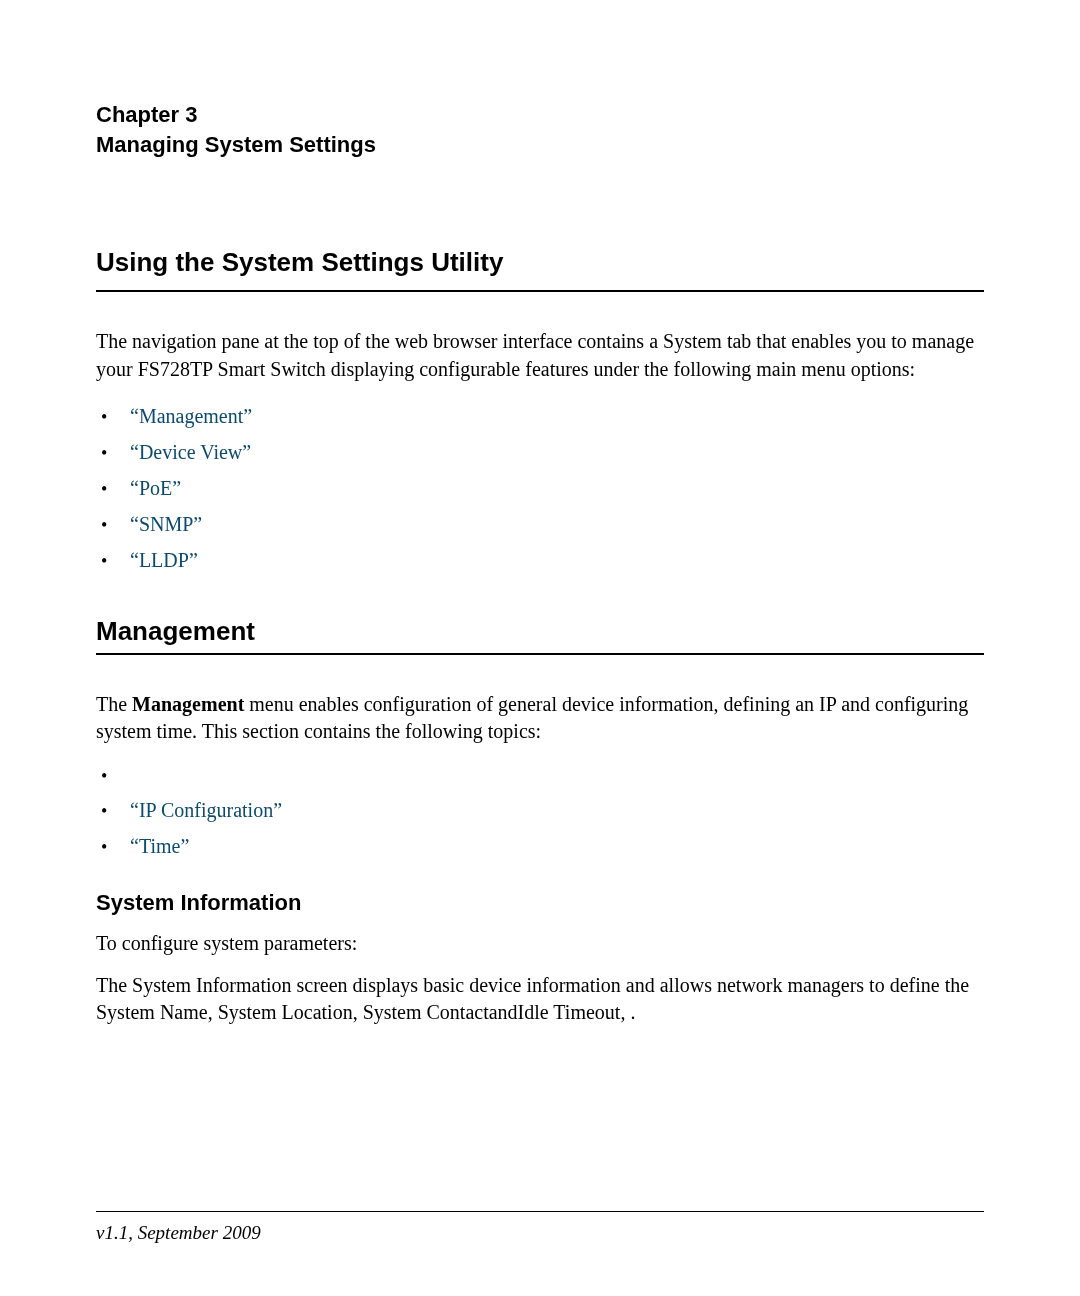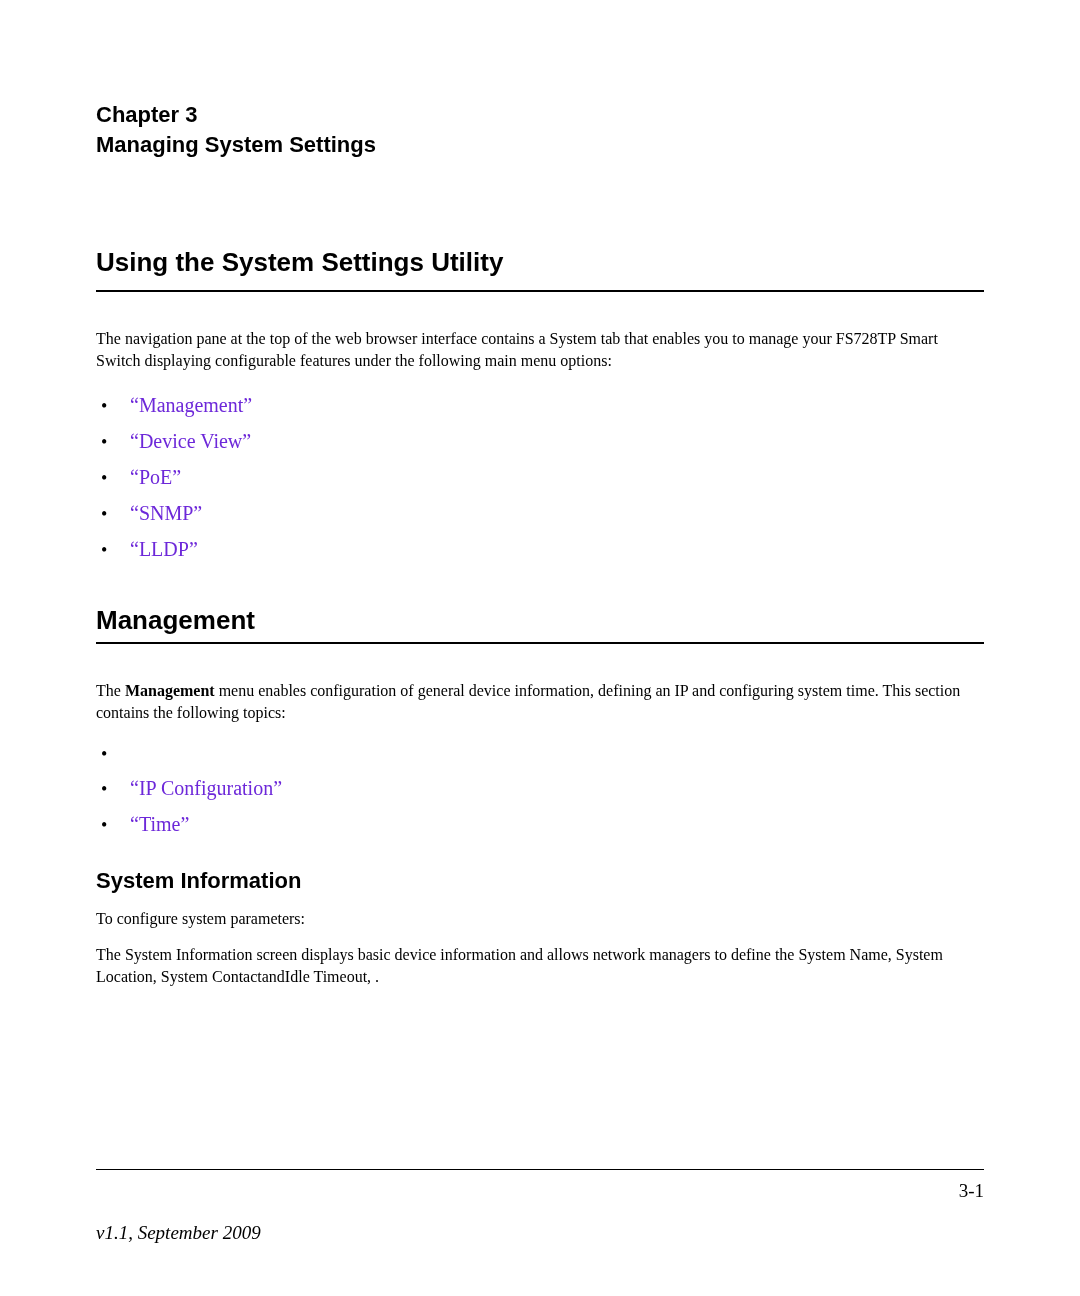--- a/index.html
+++ b/index.html
@@ -2,26 +2,26 @@
 <html><head>
 <meta charset="utf-8">
 <style>
   * { box-sizing: border-box; margin: 0; padding: 0; }
   html, body { width: 1080px; height: 1296px; background: #fff; font-family: "Times New Roman", Times, serif; color: #000; }
   .page { padding: 100px 96px 40px 96px; position: relative; height: 100%; }
   .chapter-heading { font-family: Arial, Helvetica, sans-serif; font-weight: bold; font-size: 22px; line-height: 1.35; margin-bottom: 88px; }
   .h1 { font-family: Arial, Helvetica, sans-serif; font-weight: bold; font-size: 26px; padding-bottom: 12px; border-bottom: 2px solid #000; margin-bottom: 36px; }
   .h2 { font-family: Arial, Helvetica, sans-serif; font-weight: bold; font-size: 26px; padding-bottom: 6px; border-bottom: 2px solid #000; margin-top: 38px; margin-bottom: 36px; }
   .h3 { font-family: Arial, Helvetica, sans-serif; font-weight: bold; font-size: 22px; margin-top: 26px; margin-bottom: 14px; }
-  .body { font-size: 16px; line-height: 1.38; margin-bottom: 14px; }
+  .body { font-size: 20px; line-height: 1.38; margin-bottom: 14px; }
   .bold-inline { font-weight: bold; }
   ul.link-list { list-style: none; margin: 0 0 14px 0; padding: 0; }
   ul.link-list li { font-size: 20px; line-height: 1.8; display: flex; align-items: baseline; }
   ul.link-list li .bullet { width: 34px; text-align: left; padding-left: 5px; font-size: 18px; }
-  ul.link-list li a { color: #6d28d9; text-decoration: none; }
+  ul.link-list li a { color: #0c4a6e; text-decoration: none; }
   .footer { position: absolute; left: 96px; right: 96px; bottom: 52px; }
   .footer-rule { border-top: 1px solid #000; margin-bottom: 10px; }
   .page-num { text-align: right; font-size: 19px; margin-bottom: 20px; }
   .version { text-align: left; font-style: italic; font-size: 19px; }
 </style>
 </head>
 <body>
 
 <div class="page">
 
@@ -79,17 +79,16 @@
   </ul>
 
   <div class="h3">System Information</div>
 
   <p class="body">To configure system parameters:</p>
 
   <p class="body">The System Information screen displays basic device information and allows network managers to define the System Name, System Location, System ContactandIdle Timeout, .</p>
 
   <div class="footer">
     <div class="footer-rule"></div>
-    <div class="page-num">3-1</div>
     <div class="version">v1.1, September 2009</div>
   </div>
 
 </div>
 
 </body></html>

